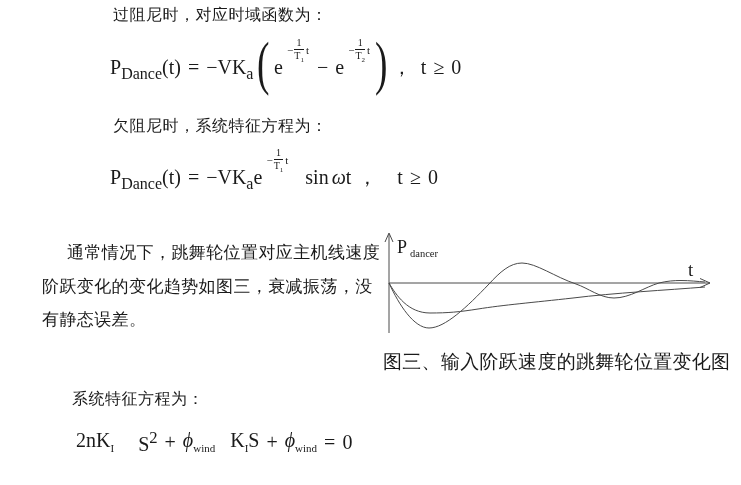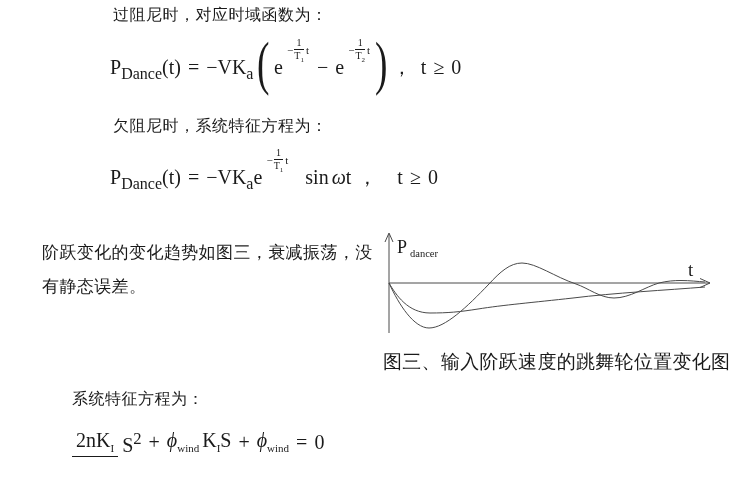--- a/index.html
+++ b/index.html
@@ -29,21 +29,21 @@
     display:flex;align-items:center;font-size:11px;line-height:1;
   }
   .sfrac{display:flex;flex-direction:column;align-items:center;margin:0 1px}
   .sfnum{font-size:10px;line-height:1.15;padding:0 2px}
   .sbar{width:100%;border-top:1px solid #1a1a1a}
   .sfden{font-size:10px;line-height:1.15}
   .sfden sub{font-size:7px}
   .expt{font-size:11px;margin-left:1px}
 
   .formula3{display:flex;align-items:center;white-space:nowrap;font-size:20px;line-height:1}
-  .frac{display:inline-flex;flex-direction:column;align-items:center;margin-right:4px}
+  .frac{display:inline-flex;flex-direction:row;align-items:center;margin-right:20px}
   .frac .fnum,.frac .fden{font-size:20px;line-height:1.25;padding:0 4px}
   .frac .frule{width:100%;border-top:1px solid #1a1a1a}
   .it{font-style:italic}
   .wsub{font-size:11px}
 
   svg text{font-family:"Liberation Serif","DejaVu Serif",serif;fill:#1a1a1a}
 </style>
 </head>
 <body>
 
@@ -107,20 +107,21 @@
   <span class="tok" style="margin-left:16px">sin</span>
   <span class="tok it" style="margin-left:3px">ω</span>
   <span class="tok">t</span>
   <span class="tok" style="margin-left:6px">，</span>
   <span class="tok" style="margin-left:20px">t</span>
   <span class="tok op">≥</span>
   <span class="tok">0</span>
 </div>
 
 <div class="abs para" style="left:42px;top:236px">
+  <div class="line indent">通常情况下，跳舞轮位置对应主机线速度</div>
   <div class="line">阶跃变化的变化趋势如图三，衰减振荡，没</div>
   <div class="line">有静态误差。</div>
 </div>
 
 <svg class="abs" style="left:383px;top:225px" width="357" height="130" viewBox="0 0 357 130">
 
   <line x1="6" y1="9" x2="6" y2="108" stroke="#4a4a4a" stroke-width="1"></line>
   <path d="M2,17 L6,8 L10,17" fill="none" stroke="#4a4a4a" stroke-width="1"></path>
 
   <line x1="6" y1="58" x2="327" y2="58" stroke="#4a4a4a" stroke-width="1"></line>
@@ -143,18 +144,18 @@
 <div class="abs zh" style="left:72px;top:388px">系统特征方程为：</div>
 
 <div class="abs formula3" style="left:72px;top:428px">
   <span class="frac">
     <span class="fnum"><span>2nK</span><sub class="wsub">I</sub></span>
     <span class="frule"></span>
   </span>
   <span class="tok"><span>S</span><sup>2</sup></span>
   <span class="tok op">+</span>
   <span class="tok"><span class="it">ϕ</span><sub class="wsub">wind</sub></span>
-  <span class="tok" style="margin-left:3px"><span>K</span><sub class="wsub">I</sub><span>S</span></span>
+  <span class="tok" style="margin-left:15px"><span>K</span><sub class="wsub">I</sub><span>S</span></span>
   <span class="tok op">+</span>
   <span class="tok"><span class="it">ϕ</span><sub class="wsub">wind</sub></span>
   <span class="tok op">=</span>
   <span class="tok">0</span>
 </div>
 
 </body></html>

